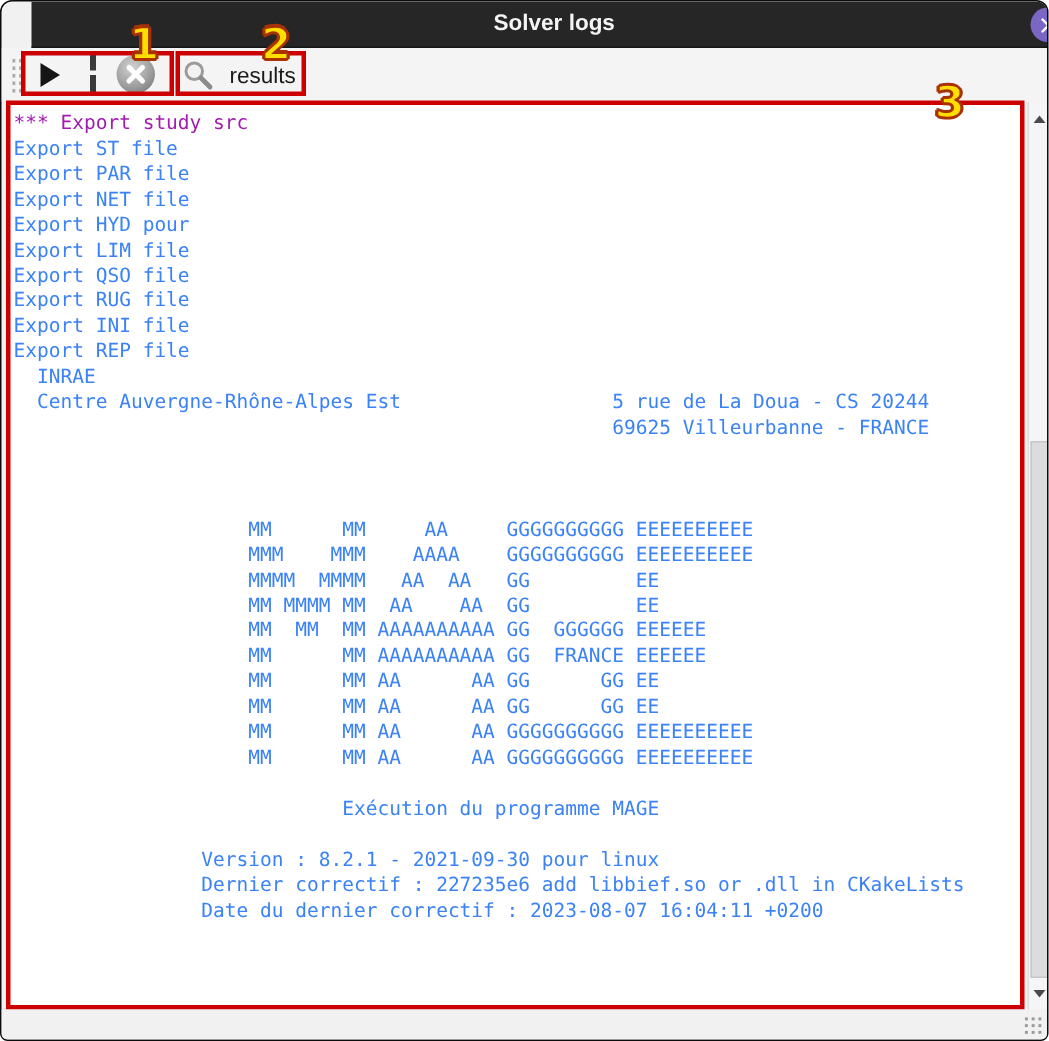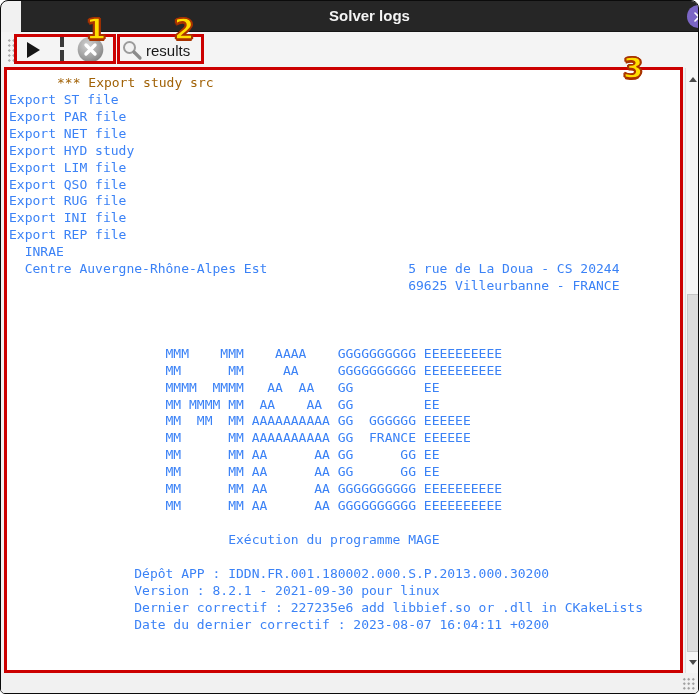--- a/index.html
+++ b/index.html
@@ -20,29 +20,29 @@
                background-image:radial-gradient(#a9a9a9 1px,transparent 1.3px);
                background-size:4.5px 5px;}
   .tb-btn{position:absolute;background:transparent;border:none;padding:0;margin:0;cursor:pointer;
           display:flex;align-items:center;}
   .btn-play{left:26px;top:10px;width:16px;height:16px;}
   .play-tri{width:0;height:0;border-left:13px solid #151515;border-top:8px solid transparent;
             border-bottom:8px solid transparent;}
   .btn-pause{left:56px;top:11px;width:14px;height:14px;gap:4px;}
   .pause-bars i{display:inline-block;width:3.5px;height:13px;background:#3a3a3a;margin-right:4px;}
   .btn-stop{left:76px;top:4px;width:27px;height:27px;}
-  .btn-results{left:120px;top:4px;height:28px;gap:3px;font-size:15px;color:#1a1a1a;
+  .btn-results{left:120px;top:4px;height:28px;gap:10px;font-size:15px;color:#1a1a1a;
                font-family:"Liberation Sans",sans-serif;}
   
   .log-box{position:absolute;left:3px;top:66px;width:673px;height:600px;background:#ffffff;
            border:3px solid #cc0000;overflow:hidden;}
   .log-lines{padding:5px 0 0 2px;}
   .ln{white-space:pre;font-family:"DejaVu Sans Mono","Liberation Mono",monospace;
       font-size:13px;line-height:16.93px;height:16.93px;color:#3b82f6;}
-  .ln.blue{color:#a16207;margin-left:48px;}
+  .ln.blue{color:#a21caf;}
   
   .scrollbar{position:absolute;left:684px;top:67px;width:13px;height:605px;background:#f5f5f5;
              border-left:1px solid #dedede;}
   .sb-up,.sb-down{position:absolute;left:0;width:13px;height:14px;display:flex;
                   align-items:center;justify-content:center;}
   .sb-up{top:4px;} .sb-down{bottom:4px;}
   .arr-up{width:0;height:0;border-left:4.5px solid transparent;border-right:4.5px solid transparent;
           border-bottom:5px solid #4a4a4a;}
   .arr-down{width:0;height:0;border-left:4.5px solid transparent;border-right:4.5px solid transparent;
             border-top:5px solid #4a4a4a;}
@@ -111,46 +111,45 @@
       <span>results</span>
     </button>
   </div>
 
   <div class="log-box">
     <div class="log-lines" id="log-lines">
         <div class="ln blue">*** Export study src</div>
         <div class="ln">Export ST file</div>
         <div class="ln">Export PAR file</div>
         <div class="ln">Export NET file</div>
-        <div class="ln">Export HYD study</div>
+        <div class="ln">Export HYD pour</div>
         <div class="ln">Export LIM file</div>
         <div class="ln">Export QSO file</div>
         <div class="ln">Export RUG file</div>
         <div class="ln">Export INI file</div>
         <div class="ln">Export REP file</div>
         <div class="ln">  INRAE</div>
         <div class="ln">  Centre Auvergne-Rhône-Alpes Est                  5 rue de La Doua - CS 20244</div>
         <div class="ln">                                                   69625 Villeurbanne - FRANCE</div>
         <div class="ln"></div>
         <div class="ln"></div>
         <div class="ln"></div>
+        <div class="ln">                    MM      MM     AA     GGGGGGGGGG EEEEEEEEEE</div>
         <div class="ln">                    MMM    MMM    AAAA    GGGGGGGGGG EEEEEEEEEE</div>
-        <div class="ln">                    MM      MM     AA     GGGGGGGGGG EEEEEEEEEE</div>
         <div class="ln">                    MMMM  MMMM   AA  AA   GG         EE</div>
         <div class="ln">                    MM MMMM MM  AA    AA  GG         EE</div>
         <div class="ln">                    MM  MM  MM AAAAAAAAAA GG  GGGGGG EEEEEE</div>
         <div class="ln">                    MM      MM AAAAAAAAAA GG  FRANCE EEEEEE</div>
         <div class="ln">                    MM      MM AA      AA GG      GG EE</div>
         <div class="ln">                    MM      MM AA      AA GG      GG EE</div>
         <div class="ln">                    MM      MM AA      AA GGGGGGGGGG EEEEEEEEEE</div>
         <div class="ln">                    MM      MM AA      AA GGGGGGGGGG EEEEEEEEEE</div>
         <div class="ln"></div>
         <div class="ln">                            Exécution du programme MAGE</div>
         <div class="ln"></div>
-        <div class="ln">                Dépôt APP : IDDN.FR.001.180002.000.S.P.2013.000.30200</div>
         <div class="ln">                Version : 8.2.1 - 2021-09-30 pour linux</div>
         <div class="ln">                Dernier correctif : 227235e6 add libbief.so or .dll in CKakeLists</div>
         <div class="ln">                Date du dernier correctif : 2023-08-07 16:04:11 +0200</div>
       </div>
   </div>
 
   <div class="scrollbar">
     <div class="sb-up">
       <span class="arr-up"></span>
     </div>

